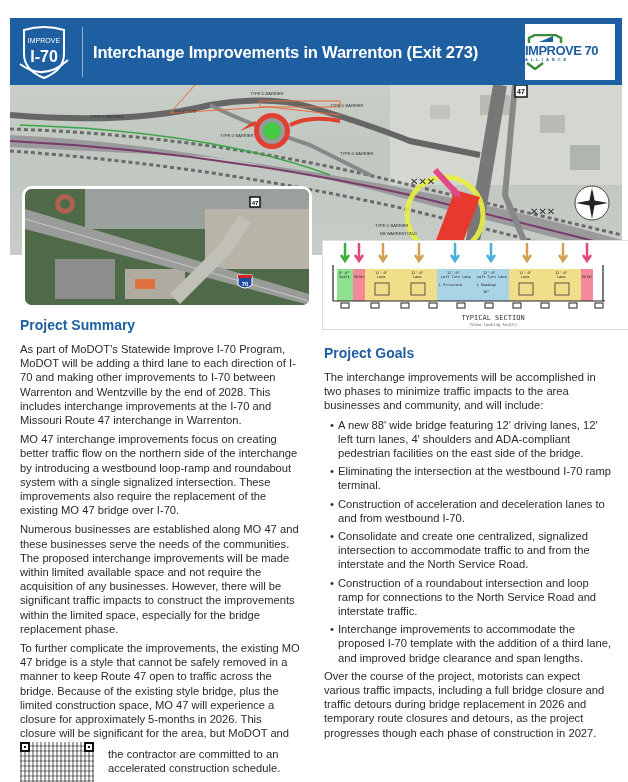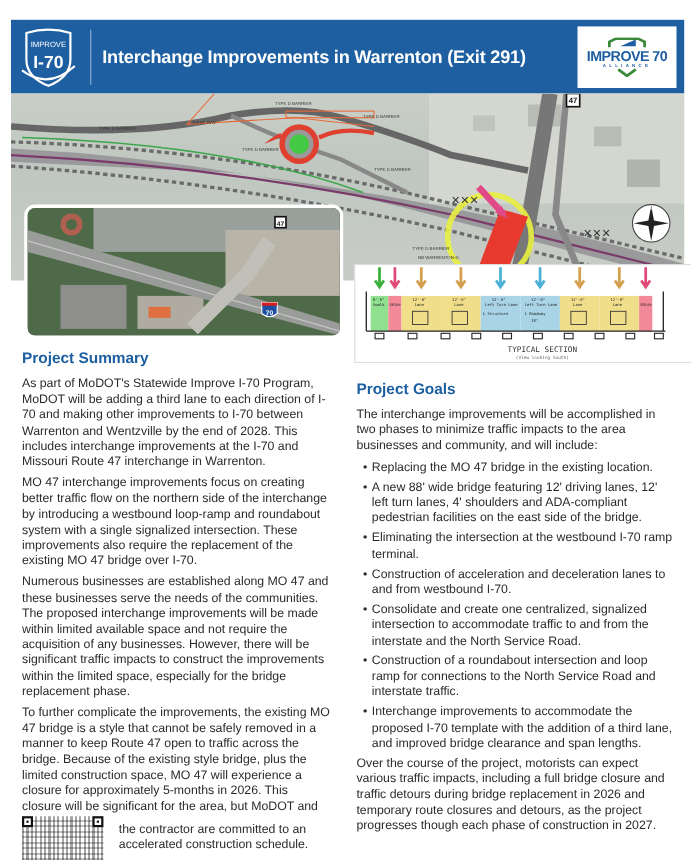--- a/index.html
+++ b/index.html
@@ -8,21 +8,21 @@
 
   .header {
     position: absolute; left: 10px; top: 18px; width: 612px; height: 67px;
     background: #1d5fa0; display: flex; align-items: center;
   }
   .shield-logo { width: 68px; height: 67px; display: flex; align-items: center; justify-content: center; }
   .header-divider { width: 1px; height: 50px; background: #8fb4d8; margin: 0 10px 0 4px; }
   .header-title { color: #fff; font-weight: bold; font-size: 16.5px; line-height: 22px; flex: 1; letter-spacing: -0.2px; }
   .alliance-logo {
     width: 90px; height: 56px; background: #fff; margin-right: 7px;
-    display: flex; flex-direction: column; align-items: center; justify-content: center;
+    display: flex; flex-direction: column; align-items: flex-start; justify-content: center;
   }
   .alliance-name { color: #1d5fa0; font-weight: bold; font-size: 13px; letter-spacing: -0.5px; line-height: 13px; }
   .alliance-sub { color: #1d5fa0; font-size: 4px; letter-spacing: 3px; font-weight: bold; }
 
   .map-area {
     position: absolute; left: 10px; top: 85px; width: 612px; height: 170px;
     background: linear-gradient(180deg, #c9cfc7 0%, #bfc7c0 40%, #c8ccc6 100%);
     overflow: hidden;
   }
   .aerial-photo {
@@ -67,21 +67,21 @@
   <div class="shield-logo">
     <svg width="52" height="56" viewBox="0 0 52 56">
       <path d="M6 6 Q26 0 46 6 L46 30 Q46 46 26 54 Q6 46 6 30 Z" fill="none" stroke="#fff" stroke-width="2"></path>
       <path d="M2 40 Q26 58 50 36" fill="none" stroke="#fff" stroke-width="2"></path>
       <text x="26" y="19" font-size="7" fill="#fff" text-anchor="middle" font-family="Liberation Sans, sans-serif">IMPROVE</text>
       <text x="26" y="38" font-size="16" font-weight="bold" fill="#fff" text-anchor="middle" font-family="Liberation Sans, sans-serif">I-70</text>
     </svg>
   </div>
   <div class="header-divider"></div>
   <div class="header-title">
-    <div>Interchange Improvements in Warrenton (Exit 291)</div>
+    <div>Interchange Improvements in Warrenton (Exit 273)</div>
   </div>
   <div class="alliance-logo">
     <svg width="40" height="10" viewBox="0 0 40 10">
       <path d="M4 9 L4 4 L10 1 L30 1 L36 4 L36 9" fill="none" stroke="#3a8a3a" stroke-width="2.5"></path>
       <path d="M14 8 L28 2 L28 8 Z" fill="#1d5fa0"></path>
     </svg>
     <div class="alliance-name">IMPROVE 70</div>
     <div class="alliance-sub">ALLIANCE</div>
     <svg width="20" height="8" viewBox="0 0 20 8">
       <path d="M2 1 L10 7 L18 1" fill="none" stroke="#3a8a3a" stroke-width="2.5"></path>
@@ -258,21 +258,20 @@
       <div style="width:180px">the contractor are committed to an accelerated construction schedule.</div>
     </div>
   </div>
 </div>
 
 <div class="col-right">
   <div class="section-heading">Project Goals</div>
   <div class="body-text">
     <p>The interchange improvements will be accomplished in two phases to minimize traffic impacts to the area businesses and community, and will include:</p>
     <ul class="goal-list">
-      <li>Replacing the MO 47 bridge in the existing location.</li>
       <li>A new 88' wide bridge featuring 12' driving lanes, 12' left turn lanes, 4' shoulders and ADA-compliant pedestrian facilities on the east side of the bridge.</li>
       <li>Eliminating the intersection at the westbound I-70 ramp terminal.</li>
       <li>Construction of acceleration and deceleration lanes to and from westbound I-70.</li>
       <li>Consolidate and create one centralized, signalized intersection to accommodate traffic to and from the interstate and the North Service Road.</li>
       <li>Construction of a roundabout intersection and loop ramp for connections to the North Service Road and interstate traffic.</li>
       <li>Interchange improvements to accommodate the proposed I-70 template with the addition of a third lane, and improved bridge clearance and span lengths.</li>
     </ul>
     <p>Over the course of the project, motorists can expect various traffic impacts, including a full bridge closure and traffic detours during bridge replacement in 2026 and temporary route closures and detours, as the project progresses though each phase of construction in 2027.</p>
   </div>
 </div>

